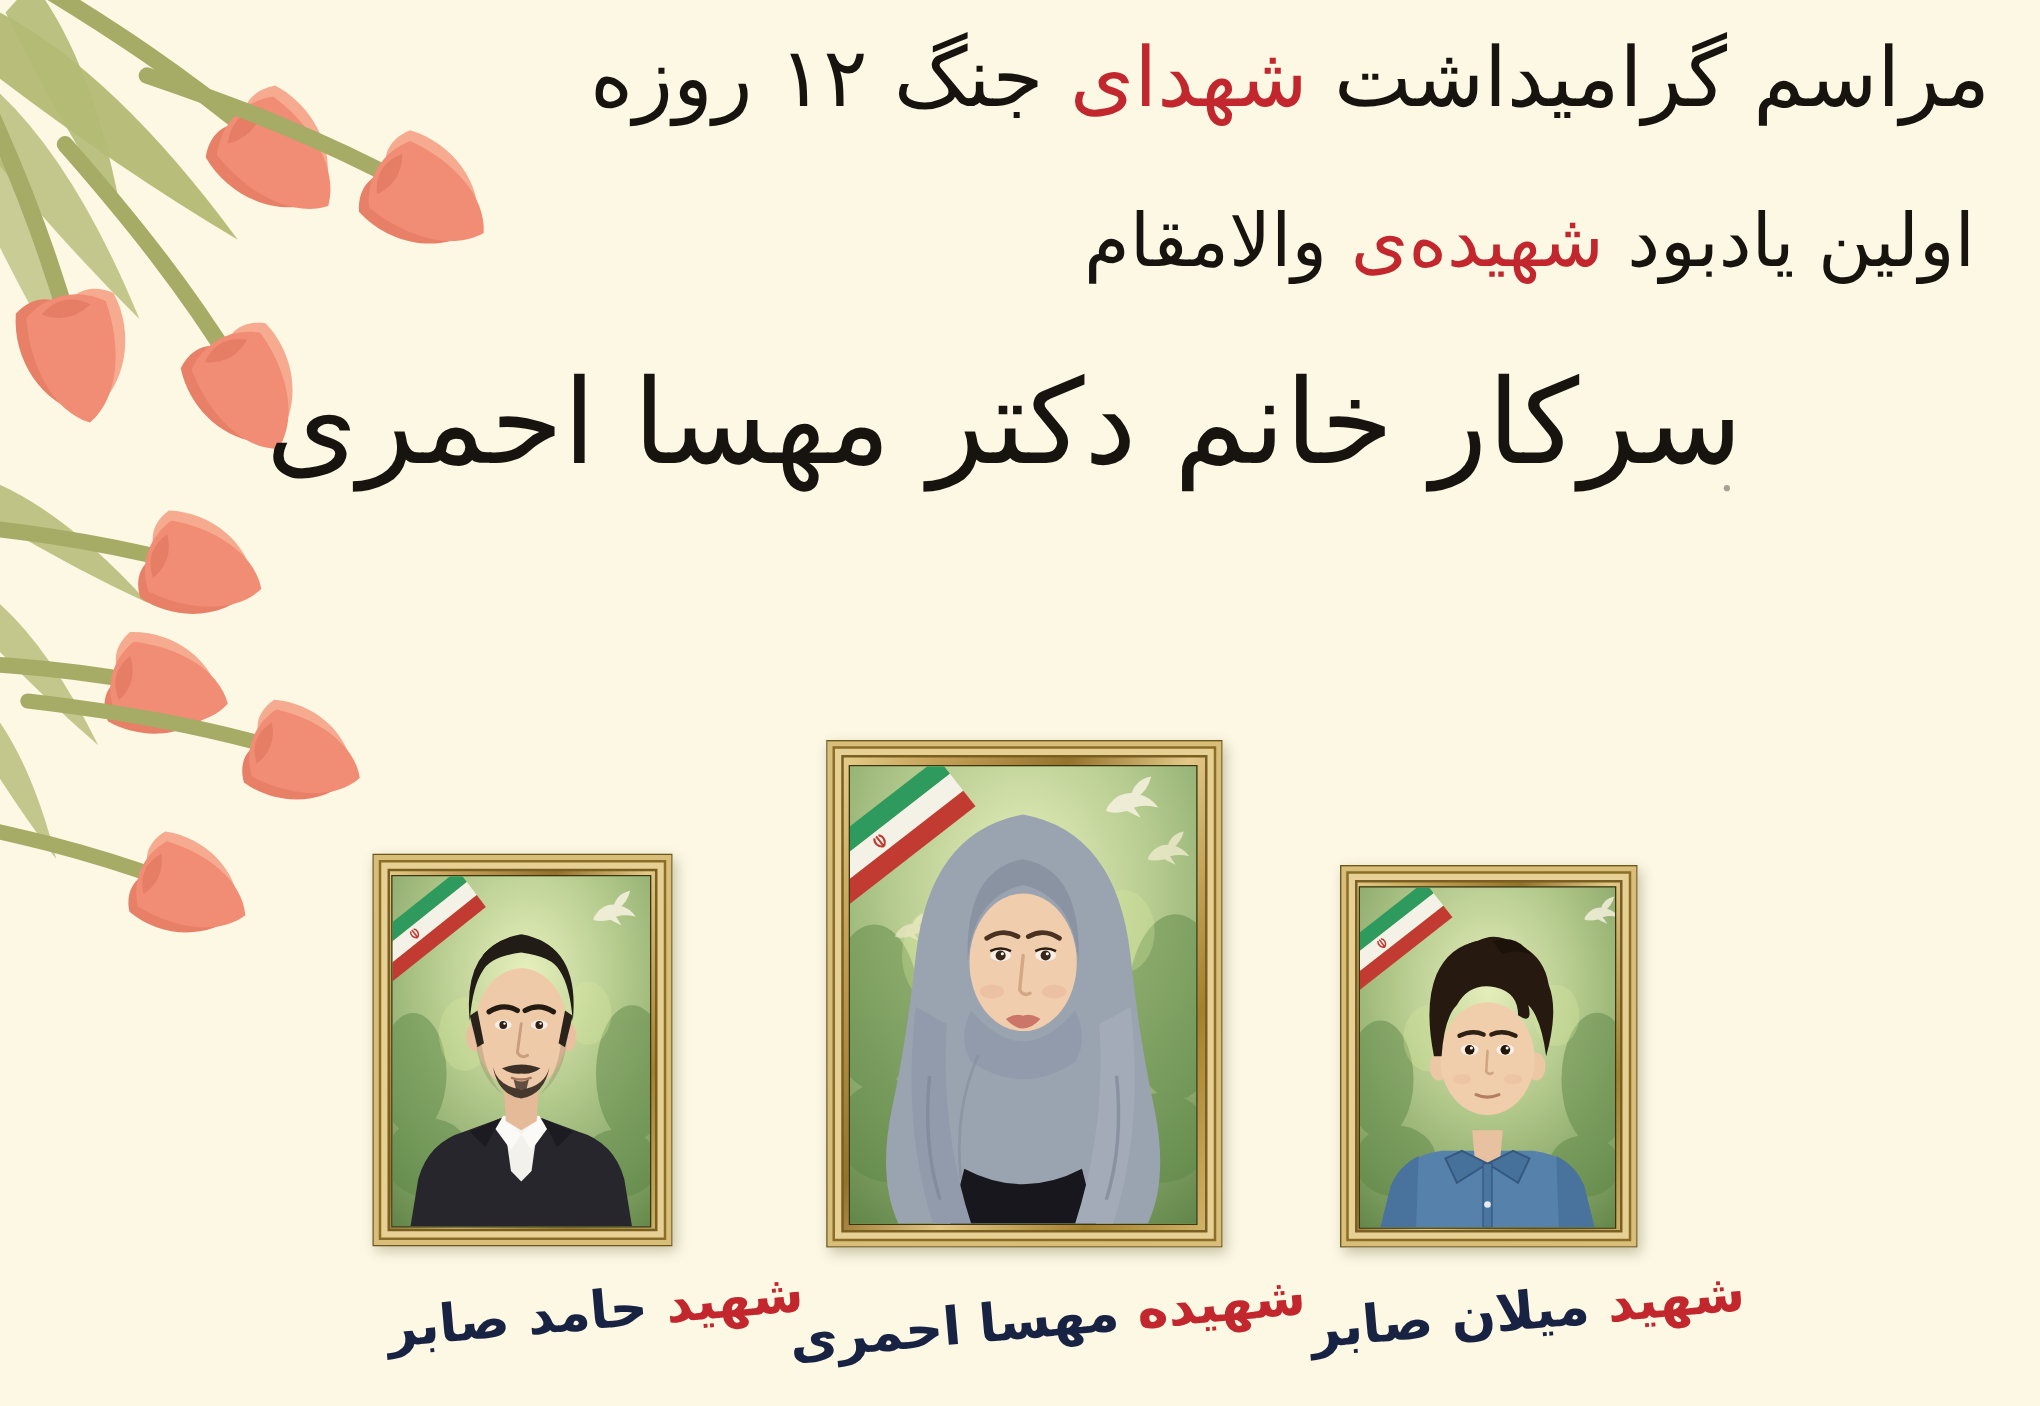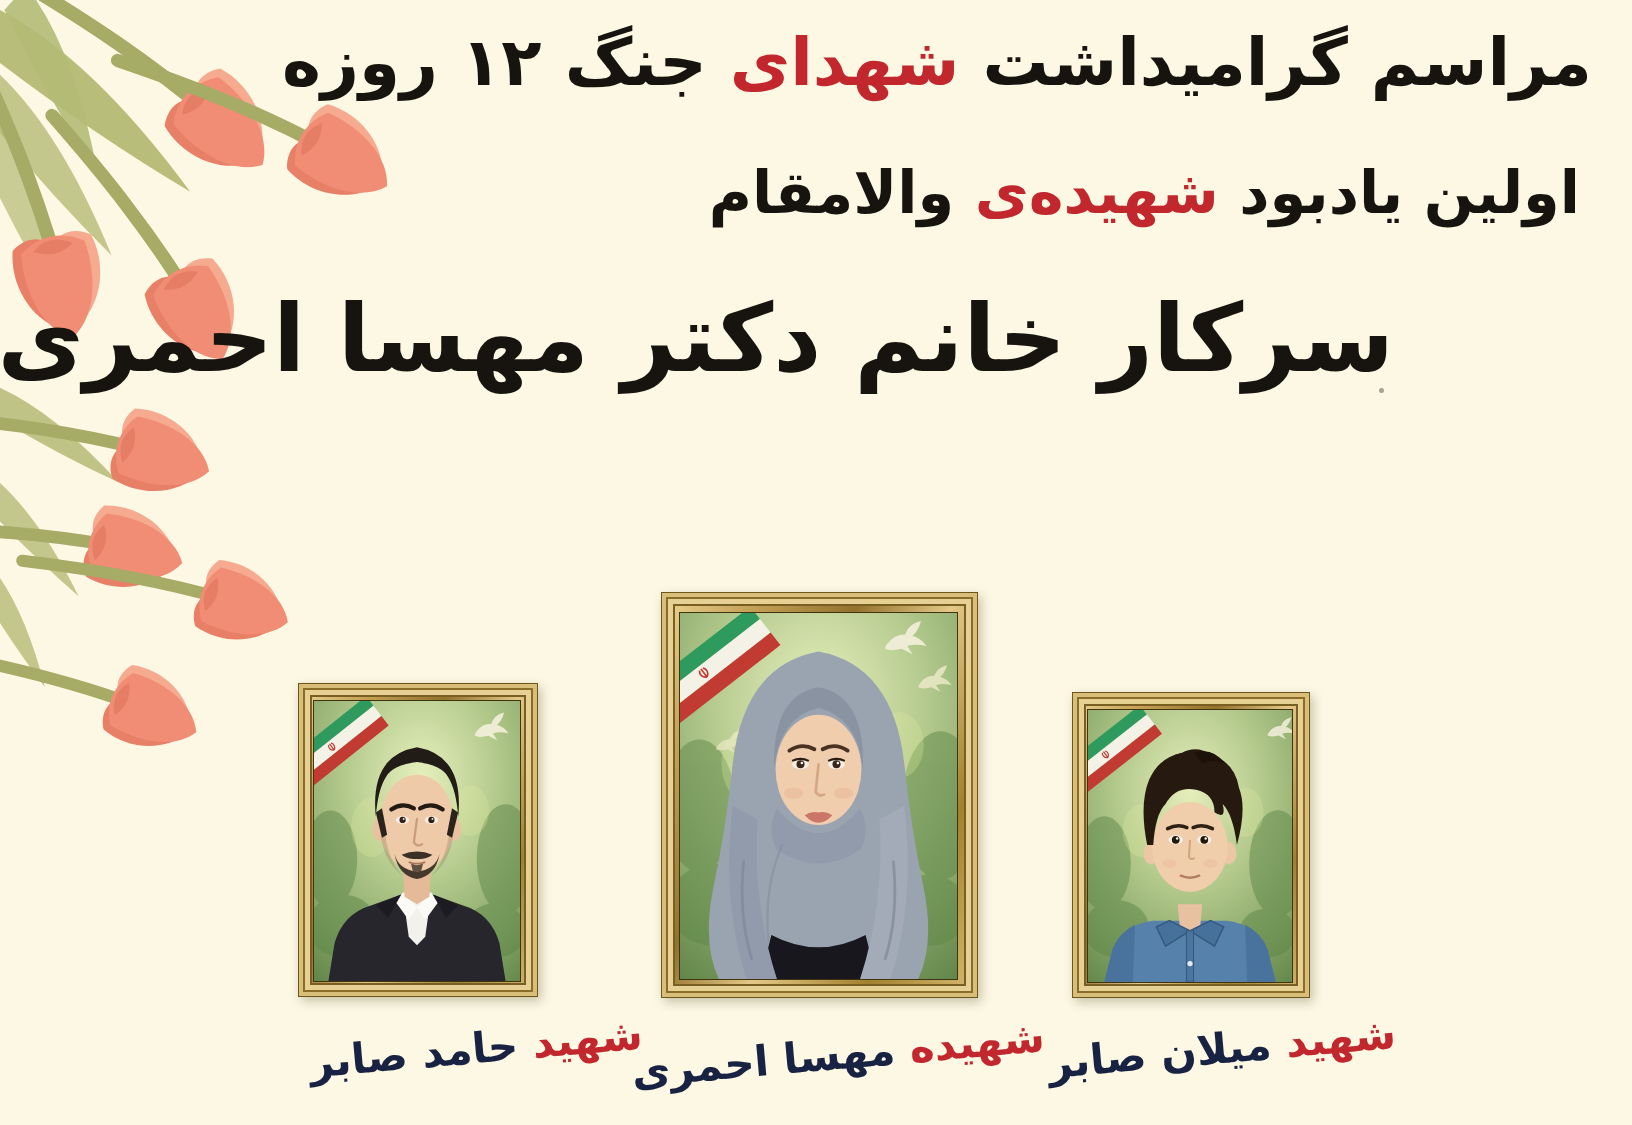--- a/index.html
+++ b/index.html
@@ -4,21 +4,21 @@
 <style>
   html,body{margin:0;padding:0;background:#e8e4d4;}
   .poster{
     position:relative;width:1632px;height:1125px;overflow:hidden;
     background:var(--bg,#fcf8e4);
     font-family:"DejaVu Sans",sans-serif;
   }
   
   .line{
     position:absolute;direction:rtl;white-space:nowrap;
-    font-weight:bold;color:var(--ink,#17130e);letter-spacing:0;
+    font-weight:normal;color:var(--ink,#17130e);letter-spacing:0;
   }
   .l1{top:24px;right:40px;font-size:66px;}
   .l2{top:158px;right:52px;font-size:59px;}
   .title{top:284px;right:238px;font-size:94px;}
   .l3{top:452px;right:500px;font-size:59px;}
   .red{color:var(--red,#c1272d);}
   .tiny-dot{
     position:absolute;left:1379px;top:388px;width:5px;height:5px;
     border-radius:50%;background:#8f8d80;opacity:.8;
   }

